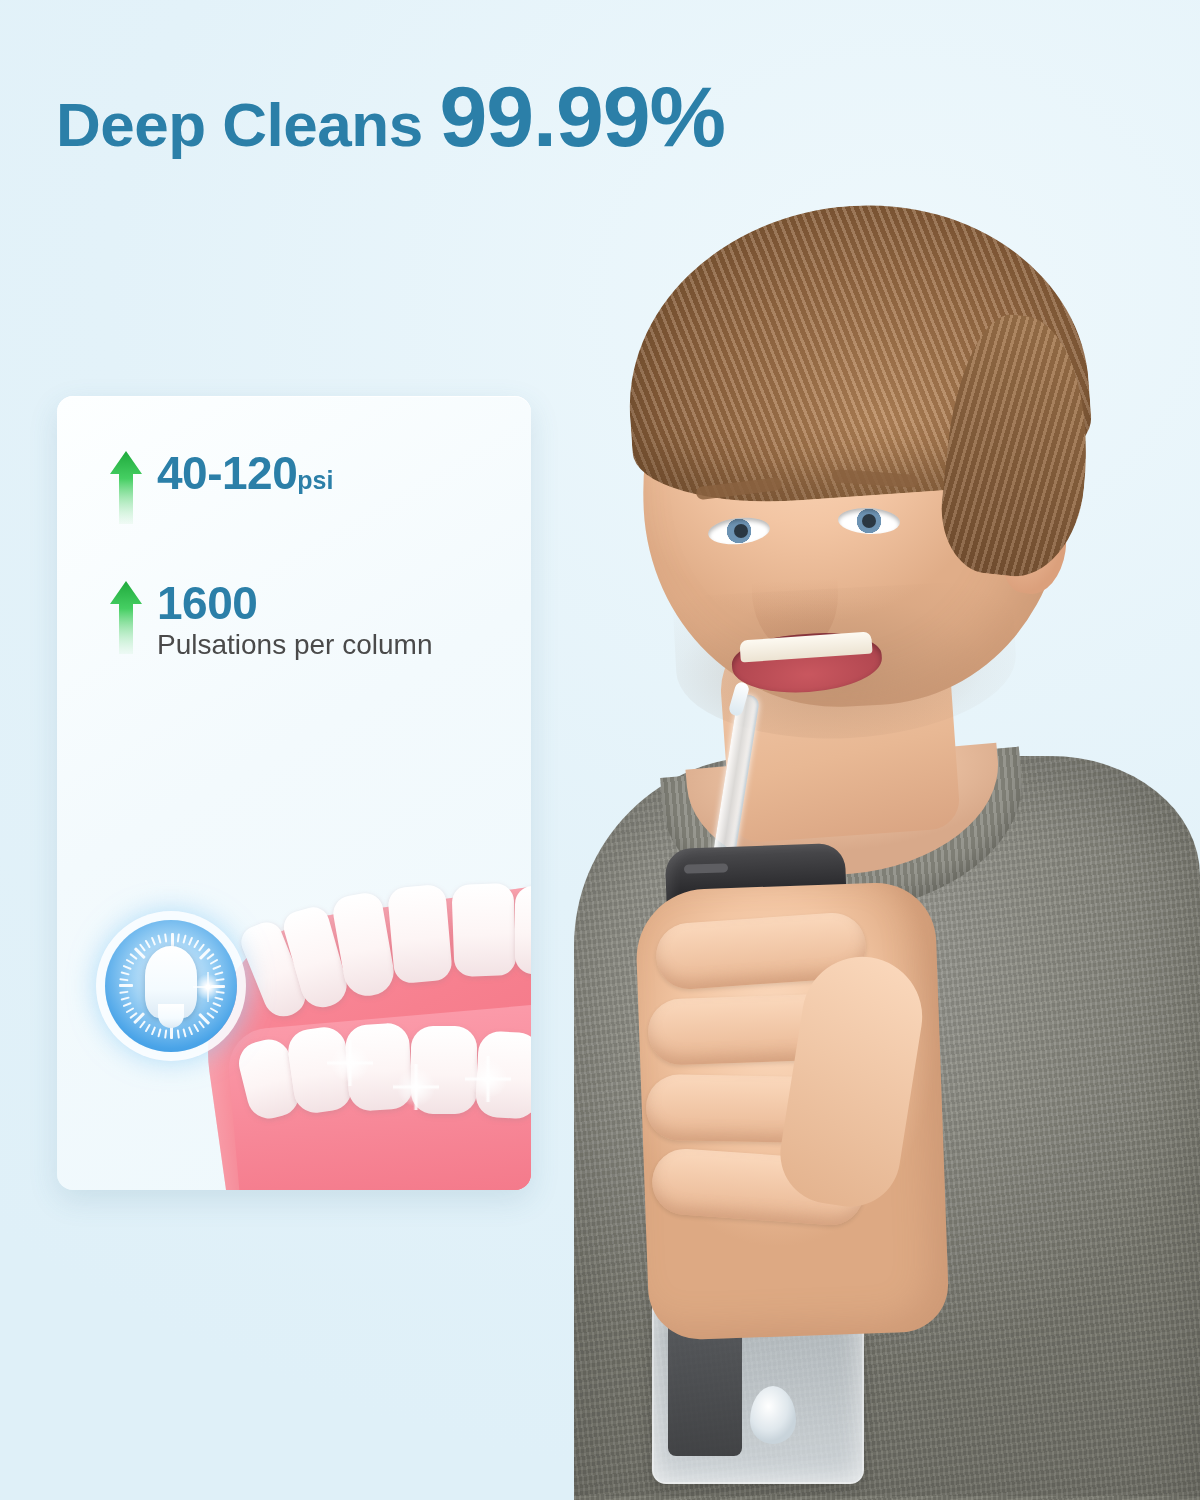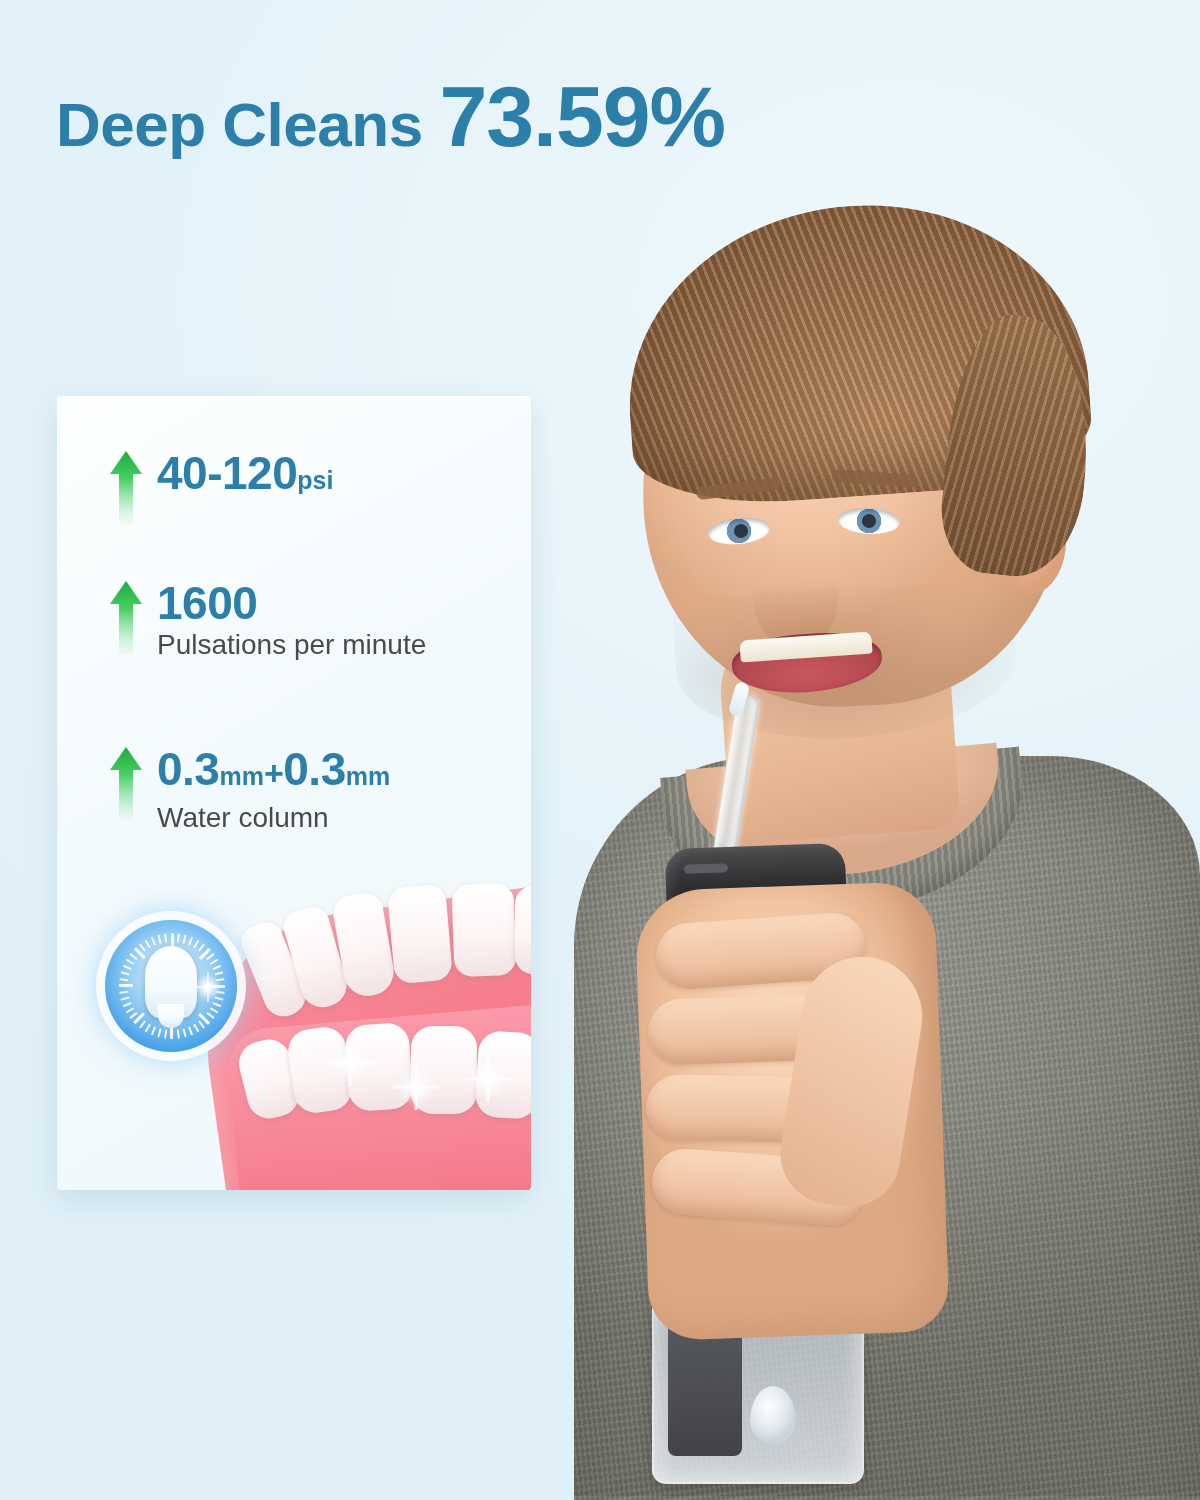--- a/index.html
+++ b/index.html
@@ -201,21 +201,21 @@
     position:absolute;left:236px;top:760px;width:120px;height:250px;
     background:linear-gradient(200deg,#fbd9bd,#e3b28d);
     border-radius:60px 60px 50px 50px;
     transform:rotate(9deg);
   }
 
   
   .card{
     position:absolute;left:57px;top:396px;width:474px;height:794px;
     background:linear-gradient(150deg,#fdffff 0%, #f3fafd 45%, #eef8fc 100%);
-    border-radius:4px;
+    border-radius:16px;
     box-shadow:0 10px 30px rgba(60,110,140,.14), 0 1px 0 rgba(255,255,255,.9) inset;
     overflow:hidden;
   }
 
   .spec{position:absolute;display:flex;align-items:flex-start;}
   .spec1{left:52px;top:52px;}
   .spec2{left:52px;top:182px;}
   .spec3{left:52px;top:348px;}
 
   .arrow{width:34px;height:74px;flex:0 0 34px;margin-right:14px;position:relative;top:2px;}
@@ -341,21 +341,21 @@
 
     <div class="hand"></div>
     <div class="finger f1"></div>
     <div class="finger f2"></div>
     <div class="finger f3"></div>
     <div class="finger f4"></div>
     <div class="thumb"></div>
   </div>
 
   <div class="headline">
-    <span class="hl-line"><span class="hl-lead">Deep Cleans </span><span class="hl-big">73.59%</span></span>
+    <span class="hl-line"><span class="hl-lead">Deep Cleans </span><span class="hl-big">99.99%</span></span>
   </div>
 
   <div class="card">
 
     <div class="spec spec1">
       <svg class="arrow" viewBox="0 0 34 74">
         <defs>
           <linearGradient id="ag1" x1="0" y1="0" x2="0" y2="1">
             <stop offset="0%" stop-color="#1faa3c"></stop>
             <stop offset="38%" stop-color="#46cf63"></stop>
@@ -368,33 +368,24 @@
         <span class="big-num"><span>40-120</span><span class="unit">psi</span></span>
       </span>
     </div>
 
     <div class="spec spec2">
       <svg class="arrow" viewBox="0 0 34 74">
         <path d="M17 1 L33 24 L24 24 L24 74 L10 74 L10 24 L1 24 Z" fill="url(#ag1)"></path>
       </svg>
       <span class="spec-txt">
         <span class="big-num">1600</span>
-        <span class="sub">Pulsations per minute</span>
+        <span class="sub">Pulsations per column</span>
       </span>
     </div>
 
-    <div class="spec spec3">
-      <svg class="arrow" viewBox="0 0 34 74">
-        <path d="M17 1 L33 24 L24 24 L24 74 L10 74 L10 24 L1 24 Z" fill="url(#ag1)"></path>
-      </svg>
-      <span class="spec-txt">
-        <span class="big-num"><span>0.3</span><span class="unit">mm</span><span class="plus">+</span><span>0.3</span><span class="unit">mm</span></span>
-        <span class="sub">Water column</span>
-      </span>
-    </div>
 
     <div class="teeth-art">
       <div class="gum"></div>
       <div class="gum2"></div>
 
       <div class="tooth tu1"></div>
       <div class="tooth tu2"></div>
       <div class="tooth tu3"></div>
       <div class="tooth tu4"></div>
       <div class="tooth tu5"></div>

